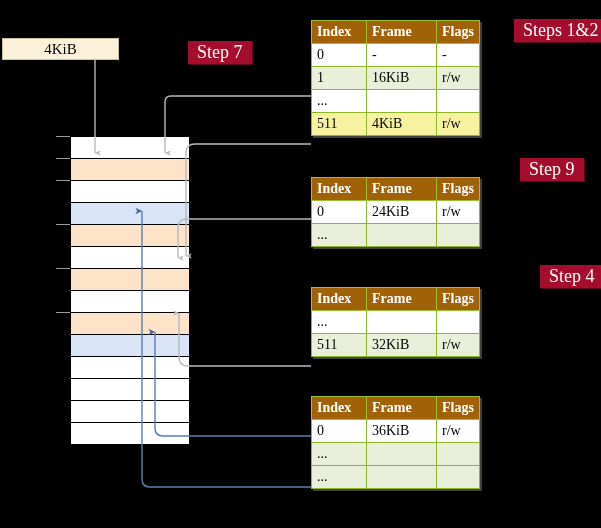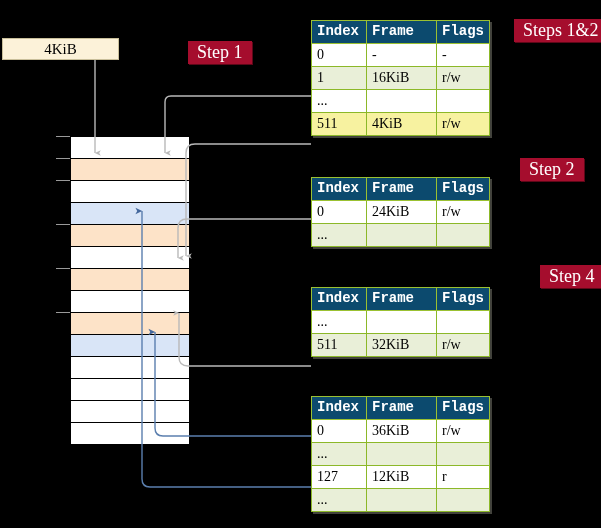--- a/index.html
+++ b/index.html
@@ -100,48 +100,47 @@
     padding: 1px 5px 2px 5px;
     font-size: 14px;
     line-height: 19px;
     text-align: left;
     color: #000000;
     white-space: nowrap;
     height: 22px;
     box-sizing: border-box;
   }
   .ptable th {
-    background: #0c4a6e;
+    background: #a16207;
     color: #ffffff;
     font-weight: bold;
     border-color: #9bc132;
-    font-family: Liberation Mono, monospace;
   }
   .ptable tr.shade td { background: #e9efd8; }
   .ptable tr.plain td { background: #ffffff; }
   .ptable td.hl, .ptable tr.hl td { background: #f7f2a0; }
   .col-index { width: 55px; }
   .col-frame { width: 70px; margin-left: 24px; }
   .col-flags { width: 38px; }
 
   #t1 { left: 311px; top: 20px; }
   #t2 { left: 311px; top: 177px; }
   #t3 { left: 311px; top: 287px; }
   #t4 { left: 311px; top: 396px; }
 </style>
 </head>
 <body>
 
 <div id="canvas">
 
   <div class="src-box">4KiB</div>
 
-  <div class="badge" id="badge-step0">Step 1</div>
+  <div class="badge" id="badge-step0">Step 7</div>
   <div class="badge" id="badge-steps12">Steps 1&amp;2</div>
-  <div class="badge" id="badge-step3">Step 2</div>
+  <div class="badge" id="badge-step3">Step 9</div>
   <div class="badge" id="badge-step4">Step 4</div>
 
   <div class="mtick" style="top:136px;"></div>
   <div class="mtick" style="top:158px;"></div>
   <div class="mtick" style="top:180px;"></div>
   <div class="mtick" style="top:224px;"></div>
   <div class="mtick" style="top:268px;"></div>
   <div class="mtick" style="top:312px;"></div>
 
   <div class="memcol" id="memcol">
@@ -237,25 +236,20 @@
         </tr>
         <tr class="plain">
           <td class="col-index">0</td>
           <td class="col-frame">36KiB</td>
           <td class="col-flags">r/w</td>
         </tr>
         <tr class="shade">
           <td class="col-index">...</td>
           <td class="col-frame"></td>
           <td class="col-flags"></td>
-        </tr>
-        <tr class="plain">
-          <td class="col-index">127</td>
-          <td class="col-frame">12KiB</td>
-          <td class="col-flags">r</td>
         </tr>
         <tr class="shade">
           <td class="col-index">...</td>
           <td class="col-frame"></td>
           <td class="col-flags"></td>
         </tr>
       </tbody>
     </table>
 
   <svg id="wires" viewBox="0 0 601 528" xmlns="http://www.w3.org/2000/svg">

